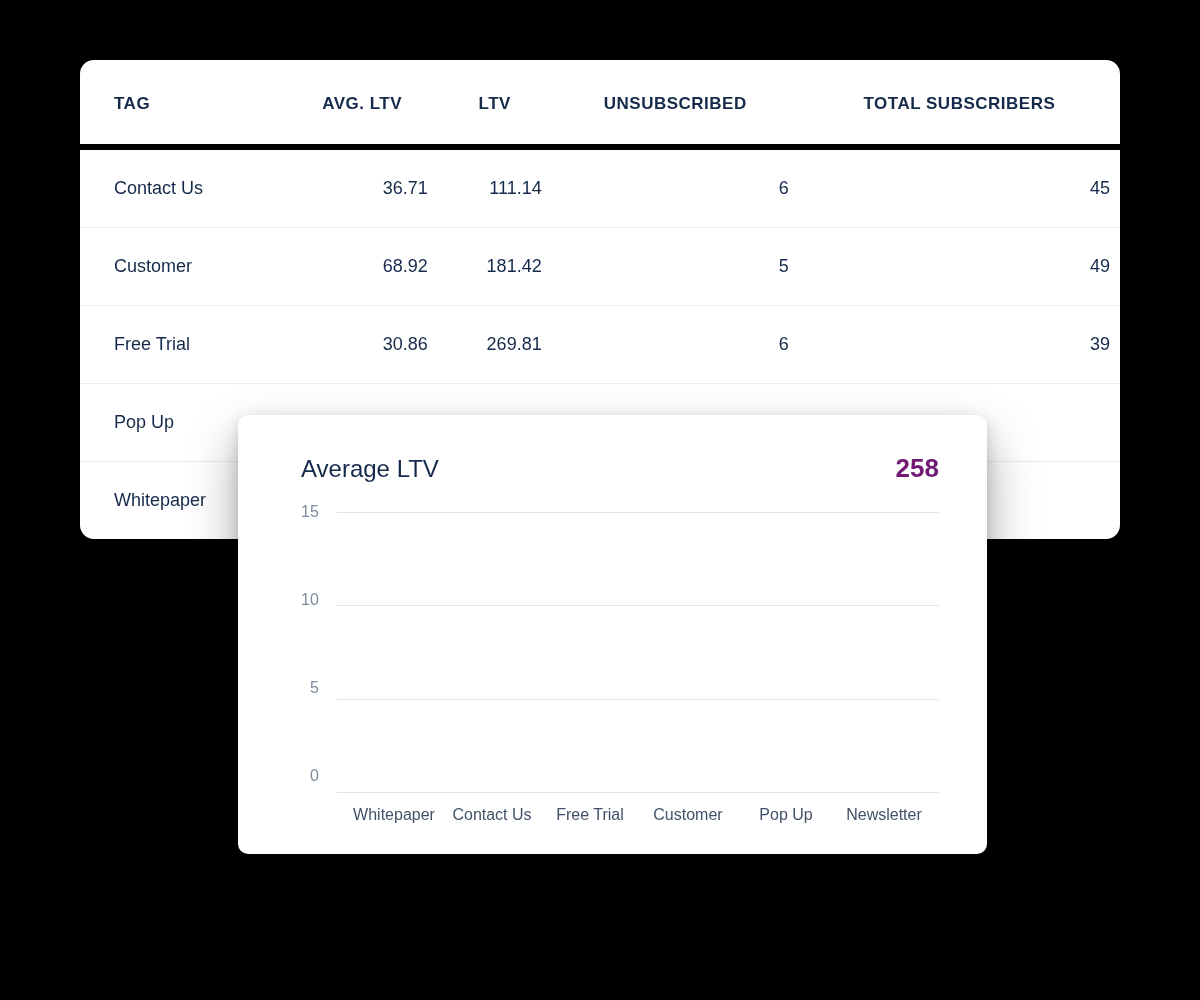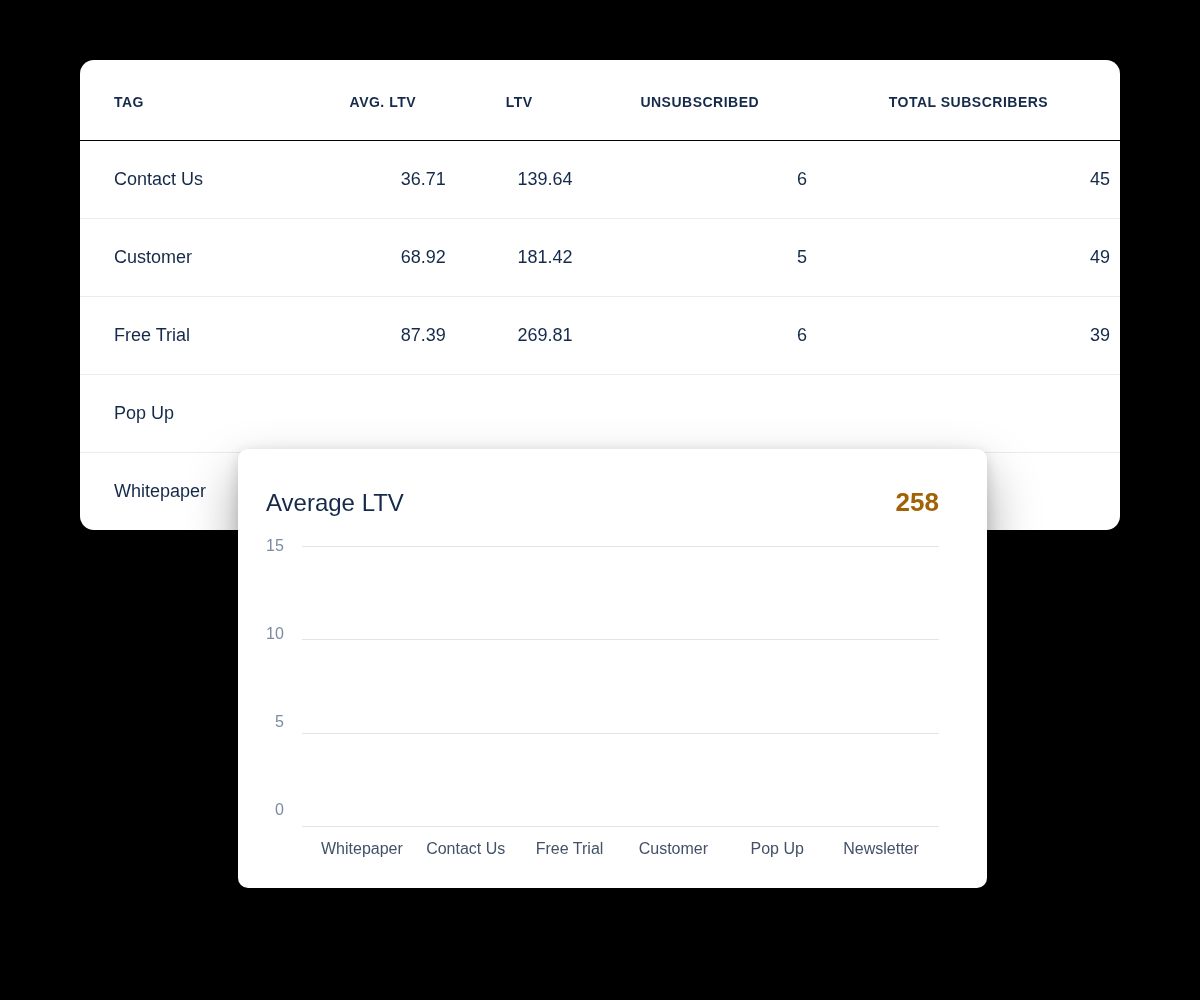--- a/index.html
+++ b/index.html
@@ -20,63 +20,62 @@
     border-radius: 14px;
     box-shadow: 0 22px 40px rgba(0,0,0,0.35);
     padding: 0;
   }
   table {
     width: 100%;
     border-collapse: collapse;
   }
   thead th {
     text-align: center;
-    font-size: 14px;
+    font-size: 17px;
     font-weight: 700;
     color: #152a4a;
     letter-spacing: 0.5px;
     padding: 34px 10px 30px 10px;
-    border-bottom: 1px solid #000000;
+    border-bottom: 6px solid #000000;
   }
   thead th:first-child { text-align: left; padding-left: 34px; }
   tbody td {
     text-align: right;
     font-size: 18px;
     color: #152a4a;
     padding: 28px 10px;
     border-bottom: 1px solid #ececec;
   }
   tbody td:first-child { text-align: left; padding-left: 34px; }
   tbody tr:last-child td { border-bottom: none; }
 
   .chart-card {
     position: absolute;
     left: 238px;
     top: 415px;
     width: 749px;
     background: #fff;
     border-radius: 10px;
     box-shadow: 0 24px 50px rgba(0,0,0,0.35), 0 4px 14px rgba(0,0,0,0.15);
-    padding: 38px 48px 30px 28px;
-    margin-top: 34px;
+    padding: 38px 48px 30px 63px;
   }
   .chart-header {
     display: flex;
     justify-content: space-between;
     align-items: center;
     margin-bottom: 28px;
   }
   .chart-title {
     font-size: 24px;
     color: #152a4a;
     font-weight: 400;
   }
   .chart-value {
     font-size: 26px;
-    color: #a16207;
+    color: #701a75;
     font-weight: 700;
   }
   .plot-wrap {
     display: flex;
   }
   .y-axis {
     display: flex;
     flex-direction: column;
     justify-content: space-between;
     height: 280px;
@@ -137,34 +136,34 @@
         <th>AVG. LTV</th>
         <th>LTV</th>
         <th>UNSUBSCRIBED</th>
         <th>TOTAL SUBSCRIBERS</th>
       </tr>
     </thead>
     <tbody id="table-body">
         <tr>
           <td>Contact Us</td>
           <td>36.71</td>
-          <td>139.64</td>
+          <td>111.14</td>
           <td>6</td>
           <td>45</td>
         </tr>
         <tr>
           <td>Customer</td>
           <td>68.92</td>
           <td>181.42</td>
           <td>5</td>
           <td>49</td>
         </tr>
         <tr>
           <td>Free Trial</td>
-          <td>87.39</td>
+          <td>30.86</td>
           <td>269.81</td>
           <td>6</td>
           <td>39</td>
         </tr>
         <tr>
           <td>Pop Up</td>
           <td></td>
           <td></td>
           <td></td>
           <td></td>

